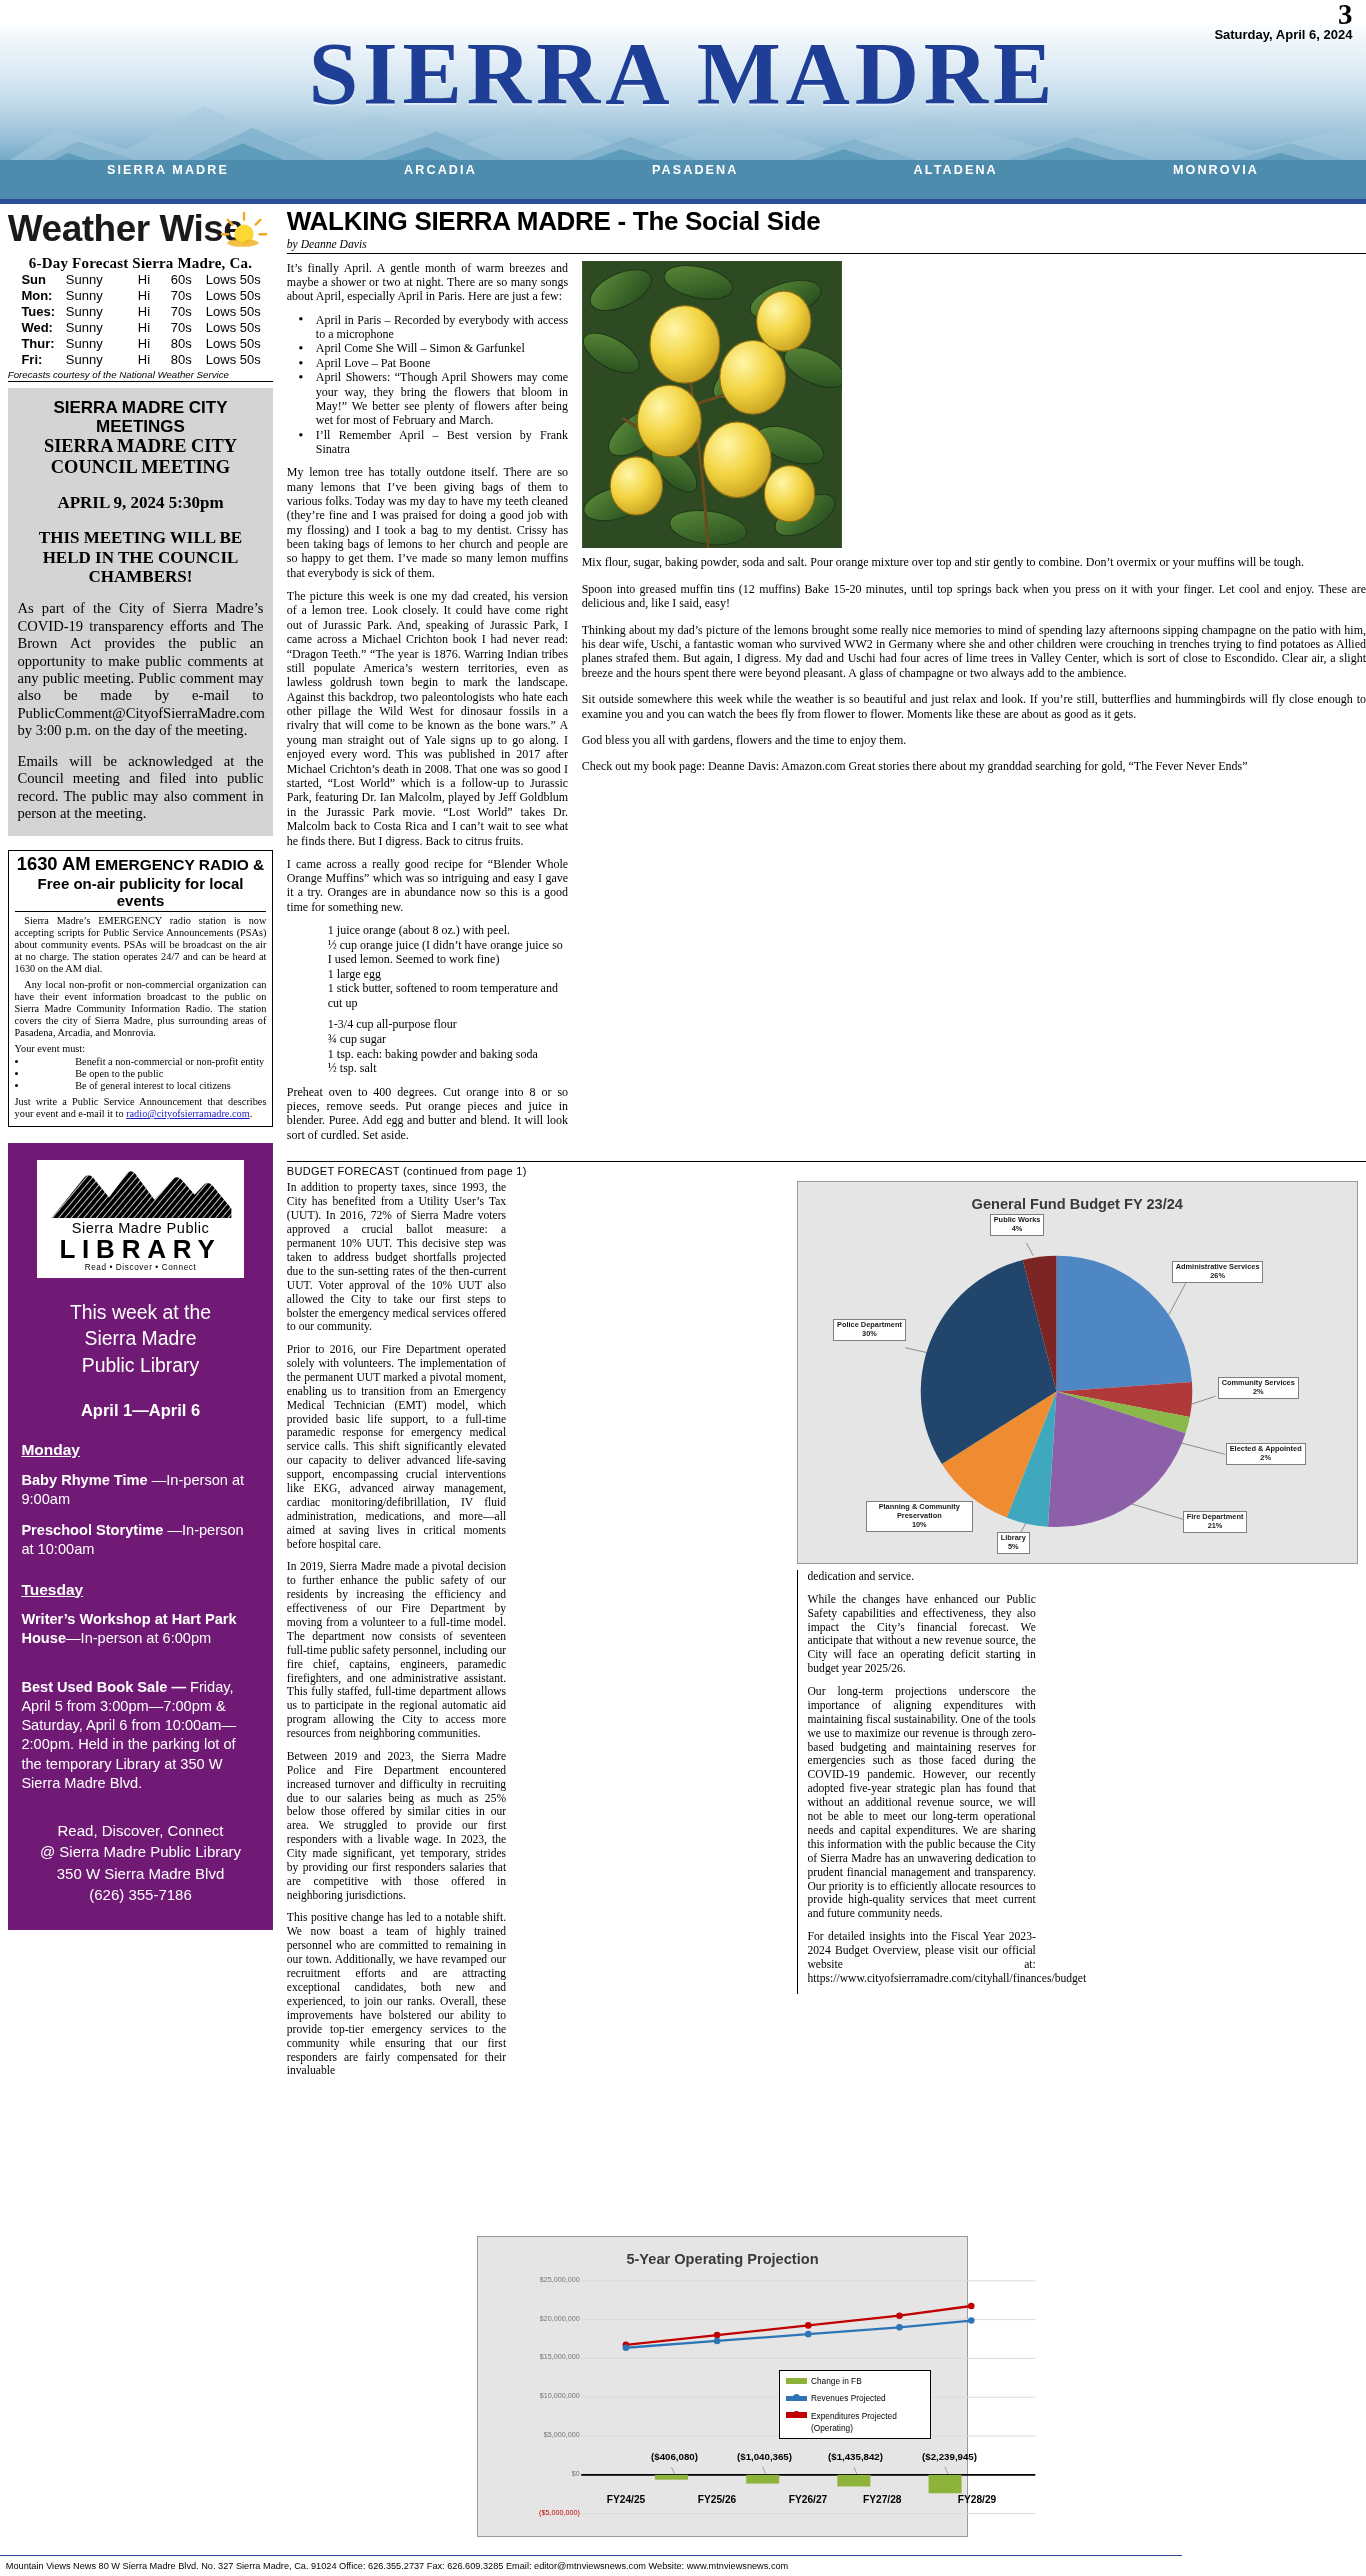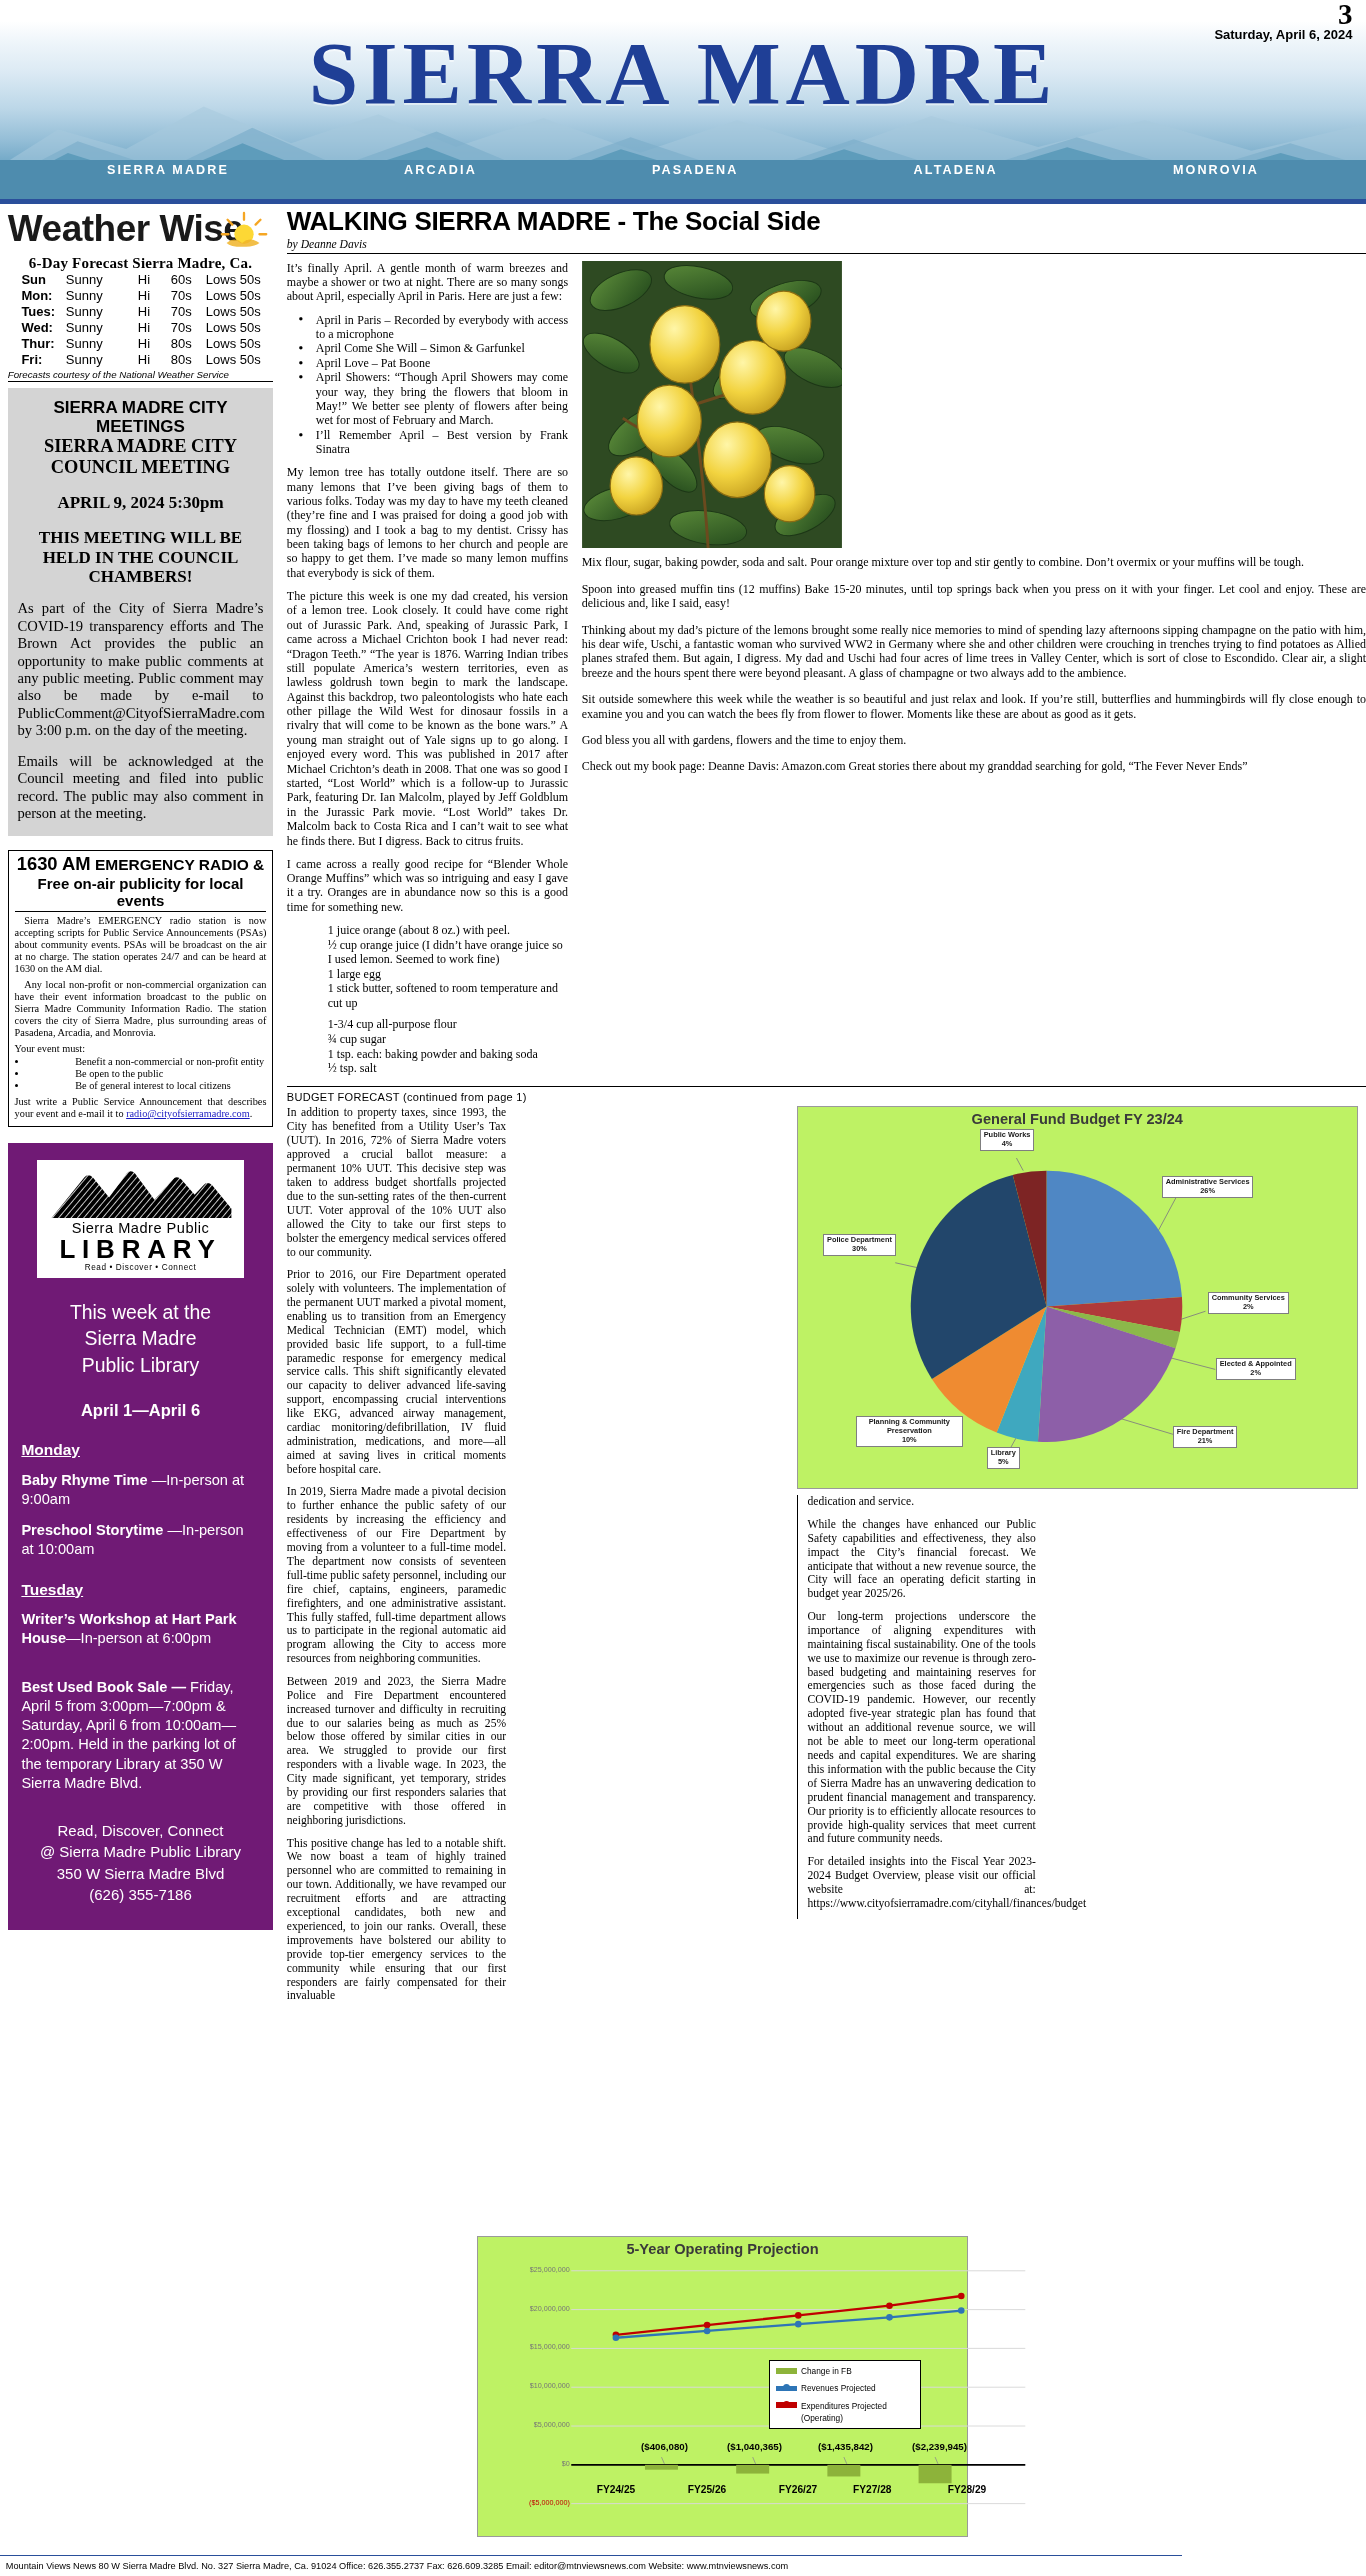--- a/index.html
+++ b/index.html
@@ -129,21 +129,21 @@
   .photo-cap { font-family:"Liberation Serif", serif; font-size:12px; line-height:1.2; text-align:justify; margin-top:7.8px;}
 
   
   .budget-wrap { margin-top:9.7px; border-top:1px solid #000; padding-top:3.9px;}
   .budget-head { font-family:"Liberation Sans", sans-serif; font-size:11px; letter-spacing:0.3px; }
   .budget-cols { display:flex; margin-top:3.9px;}
   .bcol { width:229px; padding-right:9.7px; }
   .bp { font-family:"Liberation Serif", serif; font-size:11.6px; text-align:justify; line-height:1.2; margin:0 0 8.7px 0;}
 
   
-  .chartbox { border:1px solid #9a9a9a; background:#bef264; padding:4px; }
+  .chartbox { border:1px solid #9a9a9a; background:#e5e5e5; padding:14px; }
   .chart-title { font-family:"Liberation Sans", sans-serif; font-size:14.6px; font-weight:bold; text-align:center; color:#3a3a3a; }
   .pie-holder { position:relative; width:100%; }
   .lbl {
     position:absolute; border:1px solid #7f7f7f; background:#fff;
     font-family:"Liberation Sans", sans-serif; font-size:7.4px; font-weight:bold;
     color:#1a1a1a; text-align:center; padding:1px 2.9px; line-height:1.2; white-space:nowrap;
   }
   .line-chart-title { font-family:"Liberation Sans", sans-serif; font-size:14.6px; font-weight:bold; text-align:center; color:#3a3a3a; }
 
   
@@ -384,20 +384,21 @@
           <div>1 juice orange (about 8 oz.) with peel.</div>
           <div>½ cup orange juice (I didn’t have orange juice so I used lemon. Seemed to work fine)</div>
           <div>1 large egg</div>
           <div>1 stick butter, softened to room temperature and cut up</div>
           <div style="height:6.8px"></div>
           <div>1-3/4 cup all-purpose flour</div>
           <div>¾ cup sugar</div>
           <div>1 tsp. each: baking powder and baking soda</div>
           <div>½ tsp. salt</div>
         </div>
+        <p class="art-p" style="margin-top:8.7px">Preheat oven to 400 degrees. Cut orange into 8 or so pieces, remove seeds. Put orange pieces and juice in blender. Puree. Add egg and butter and blend. It will look sort of curdled. Set aside.</p>
       </div>
 
       <div class="photo-col">
         <div class="photo">
           <svg width="260" height="287" viewBox="0 0 268 296">
             <defs>
               <radialGradient id="lemon" cx="35%" cy="30%" r="75%">
                 <stop offset="0%" stop-color="#fff6a8"></stop>
                     <stop offset="55%" stop-color="#f2d33f"></stop>
                 <stop offset="100%" stop-color="#c8a221"></stop>

